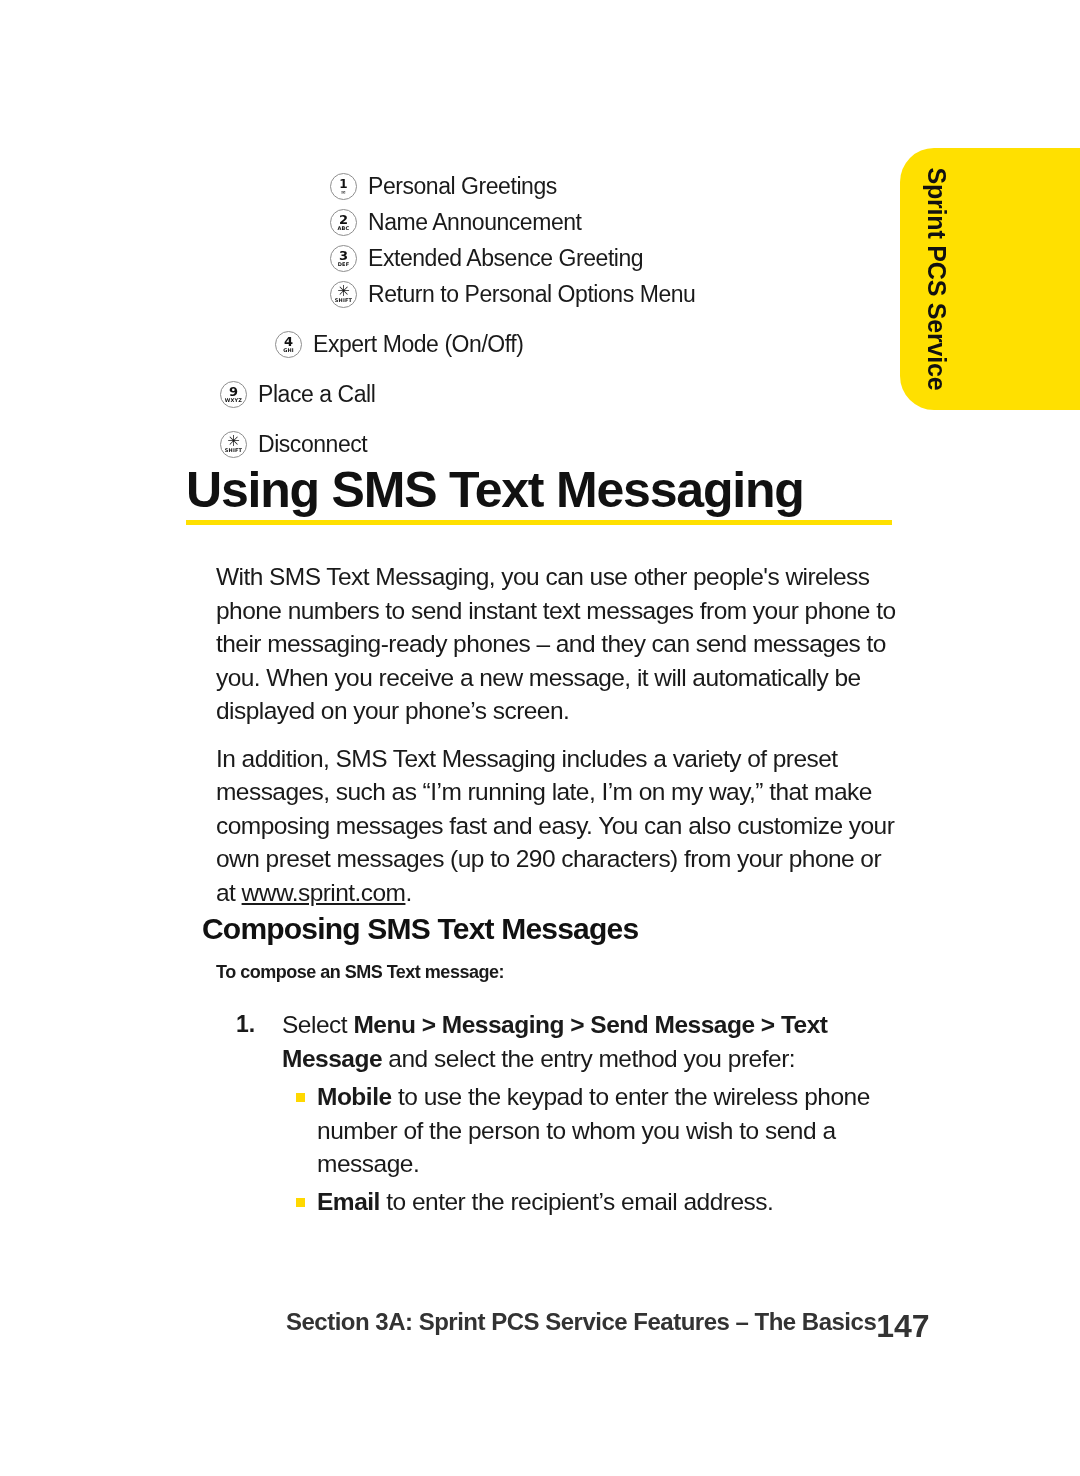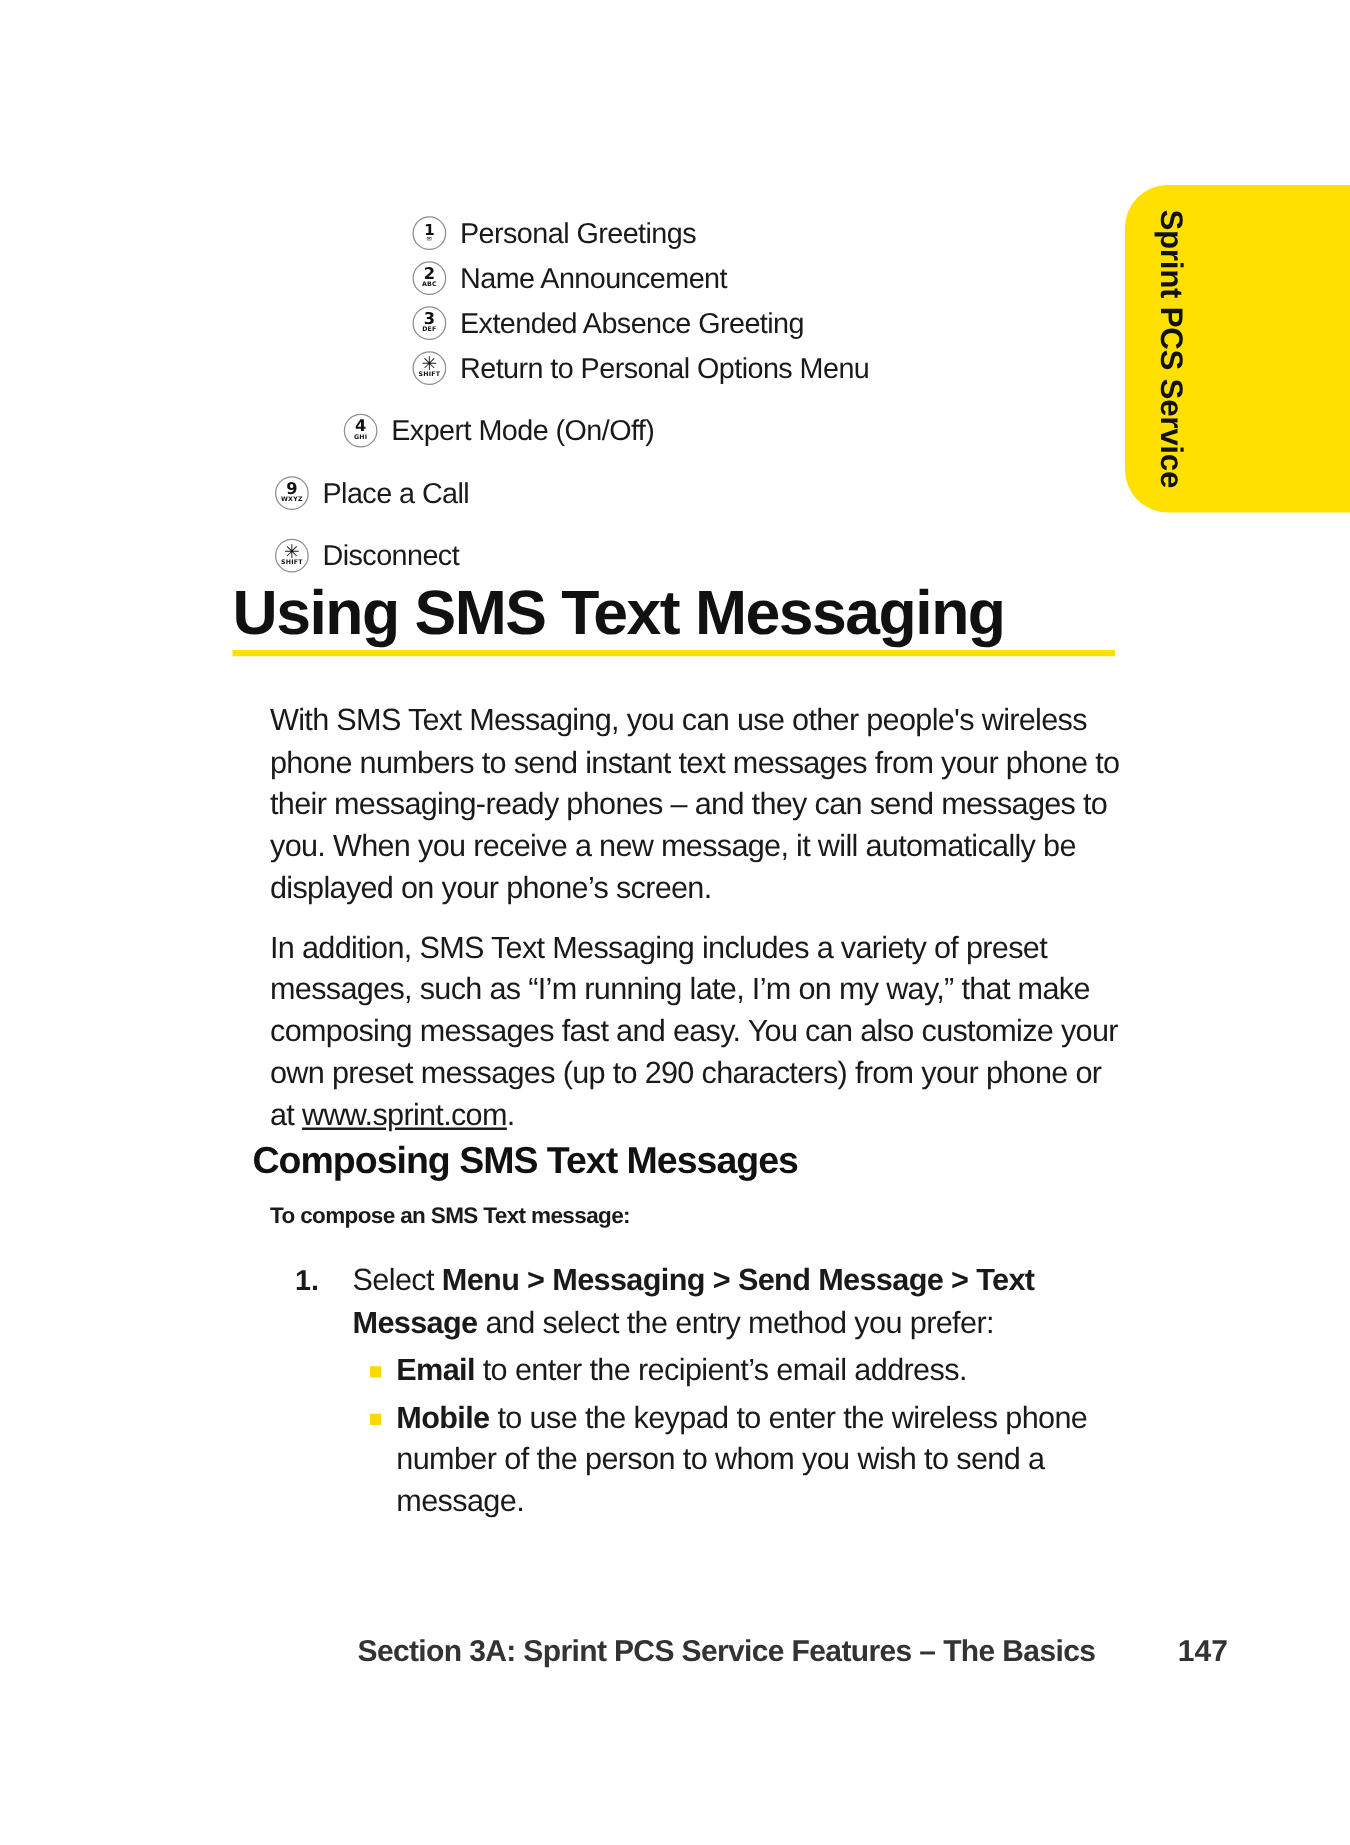--- a/index.html
+++ b/index.html
@@ -250,22 +250,21 @@
   }
   .footer-text {
     font-size: 24px;
     font-weight: bold;
     letter-spacing: -0.5px;
     color: #333;
     font-family: "Liberation Sans Narrow", "Liberation Sans", sans-serif;
     white-space: nowrap;
   }
   .footer-page {
-    margin-left: 66px;
-    font-size: 24px;
+    font-size: 32px;
     font-weight: bold;
     color: #333;
     font-family: "Liberation Sans Narrow", "Liberation Sans", sans-serif;
   }
 </style>
 </head>
 <body>
 
 <div class="page">
 
@@ -348,25 +347,25 @@
 
   <div class="steps">
     <div class="step">
       <div class="step-num">1.</div>
       <div class="step-text"><span>Select </span><b>Menu &gt; Messaging &gt; Send Message &gt; Text Message</b><span> and select the entry method you prefer:</span></div>
     </div>
 
     <div class="bullets">
       <div class="bullet-item">
         <span class="bullet-sq"></span>
-        <span class="bullet-text"><b>Email</b><span> to enter the recipient’s email address.</span></span>
+        <span class="bullet-text"><b>Mobile</b><span> to use the keypad to enter the wireless phone number of the person to whom you wish to send a message.</span></span>
       </div>
       <div class="bullet-item">
         <span class="bullet-sq"></span>
-        <span class="bullet-text"><b>Mobile</b><span> to use the keypad to enter the wireless phone number of the person to whom you wish to send a message.</span></span>
+        <span class="bullet-text"><b>Email</b><span> to enter the recipient’s email address.</span></span>
       </div>
     </div>
   </div>
 
   <div class="footer">
     <span class="footer-text">Section 3A: Sprint PCS Service Features – The Basics</span>
     <span class="footer-page">147</span>
   </div>
 
 </div>

